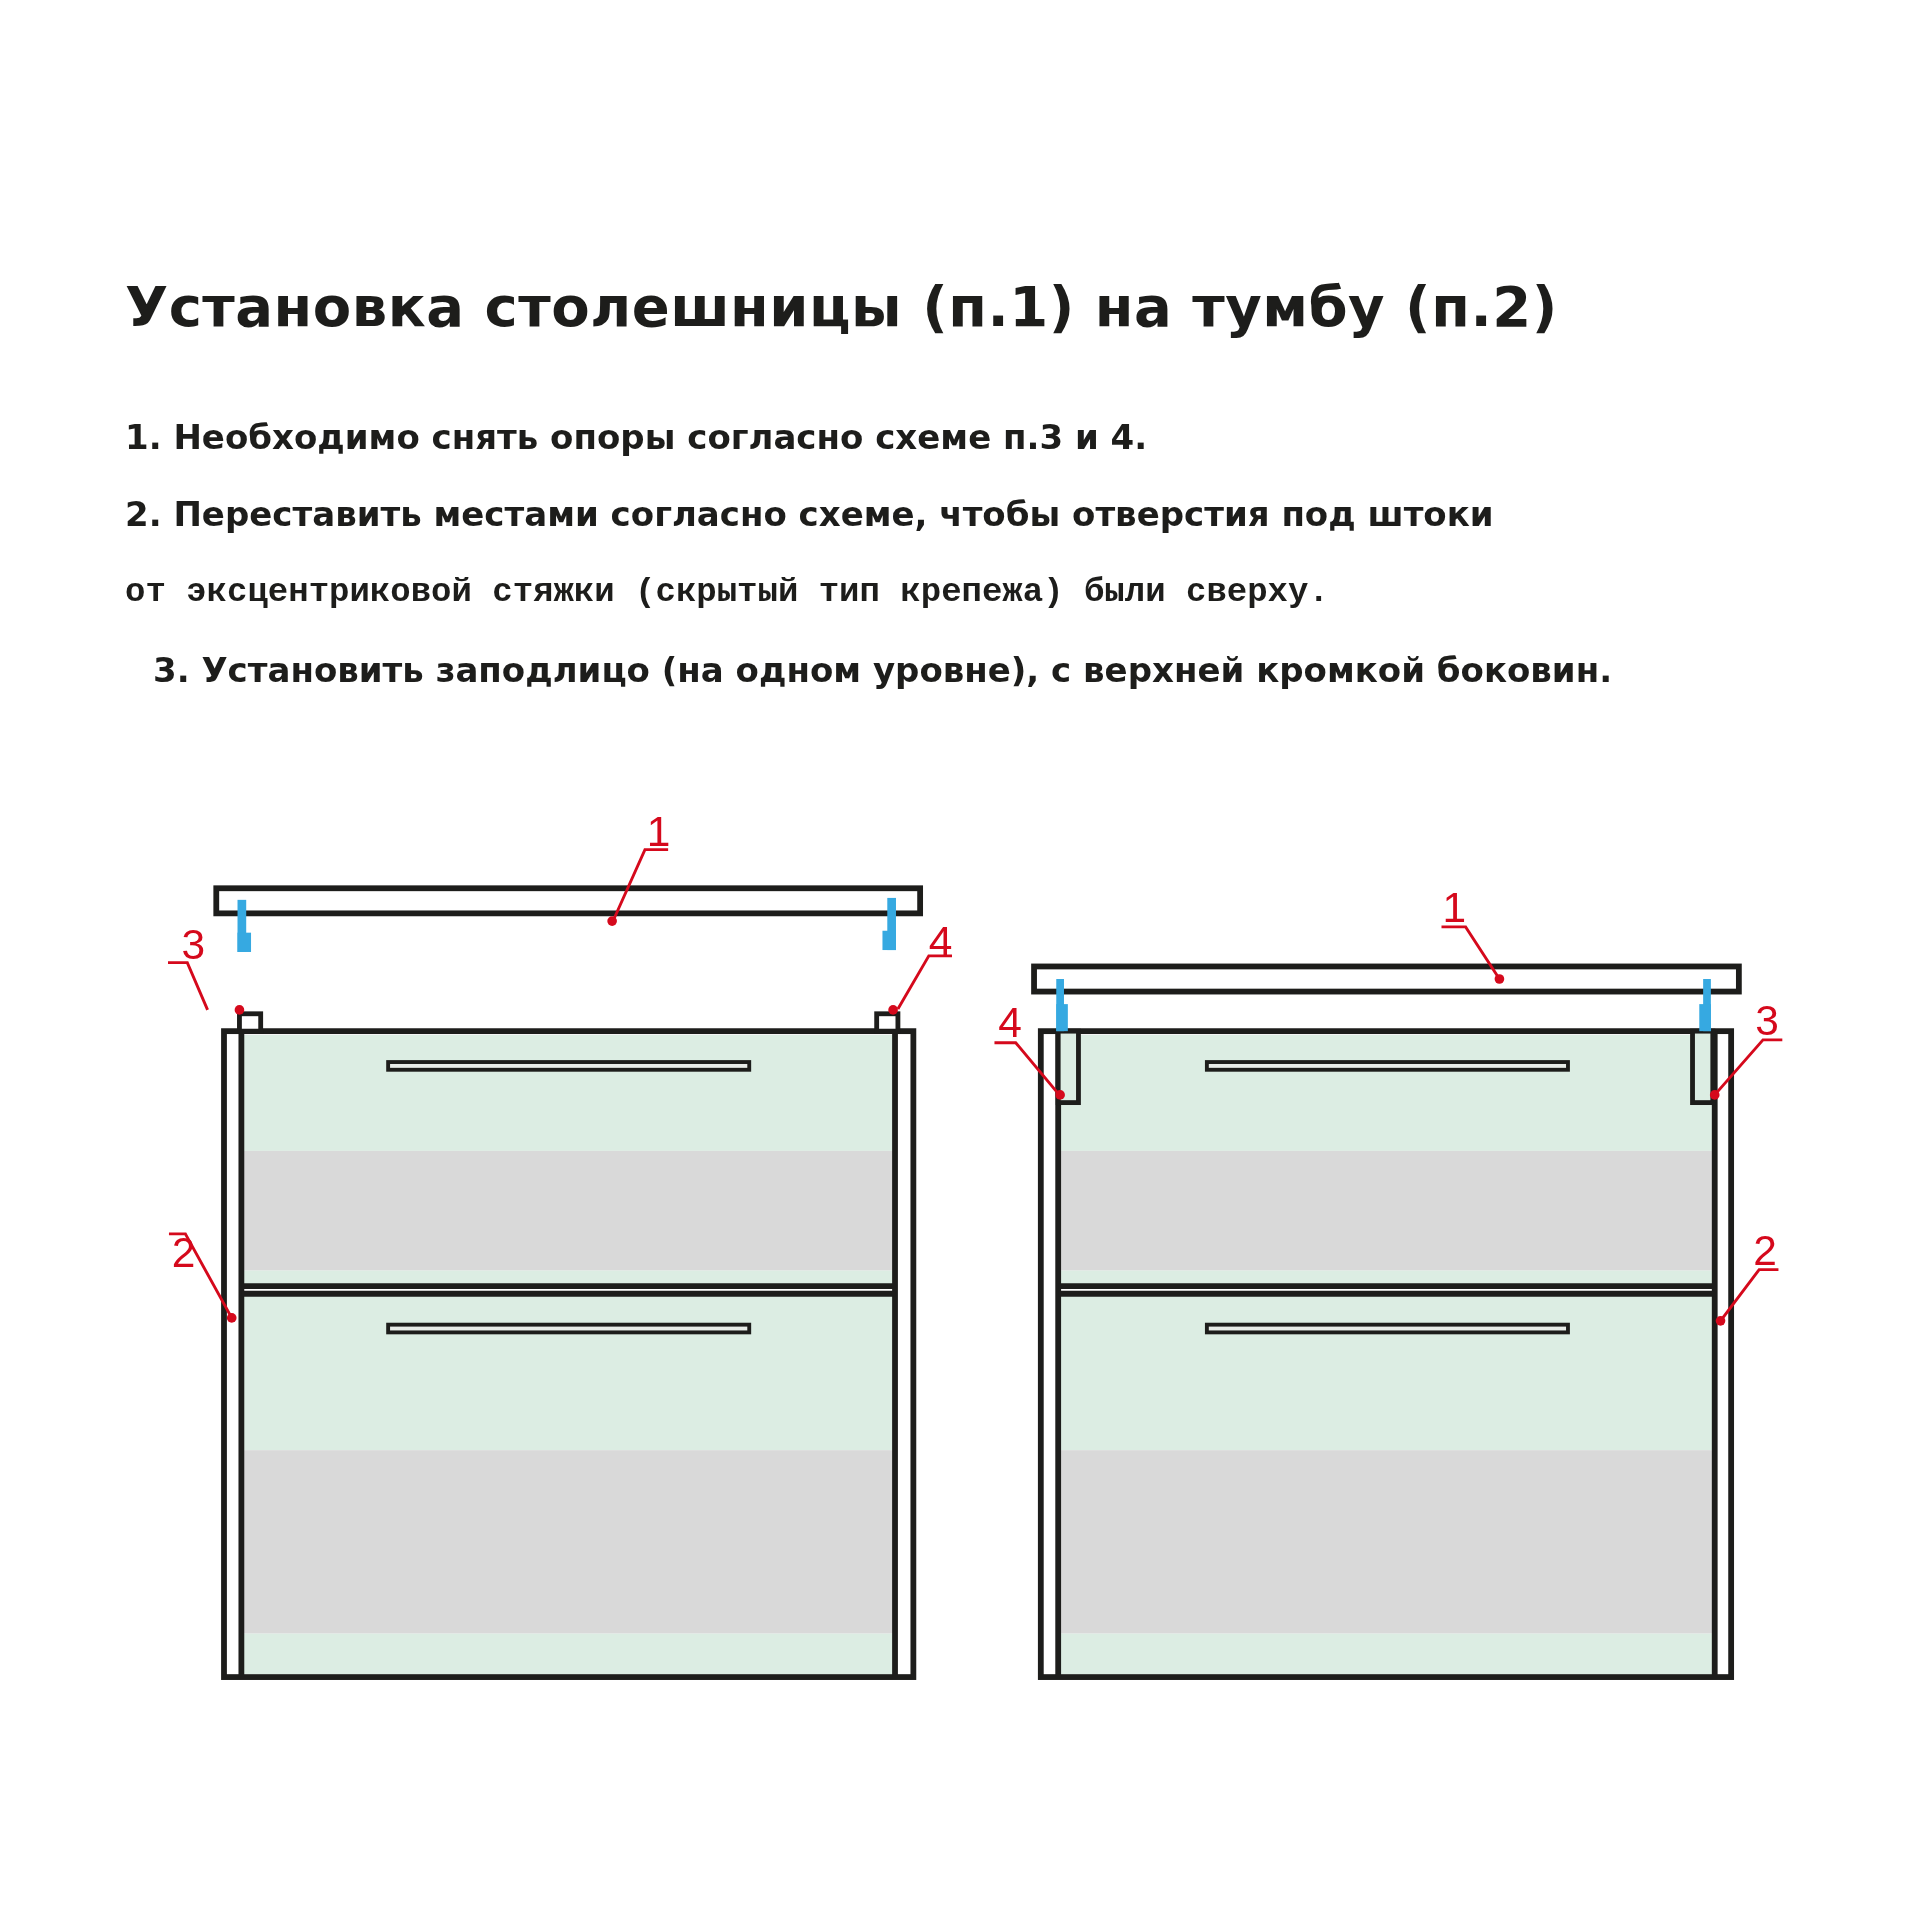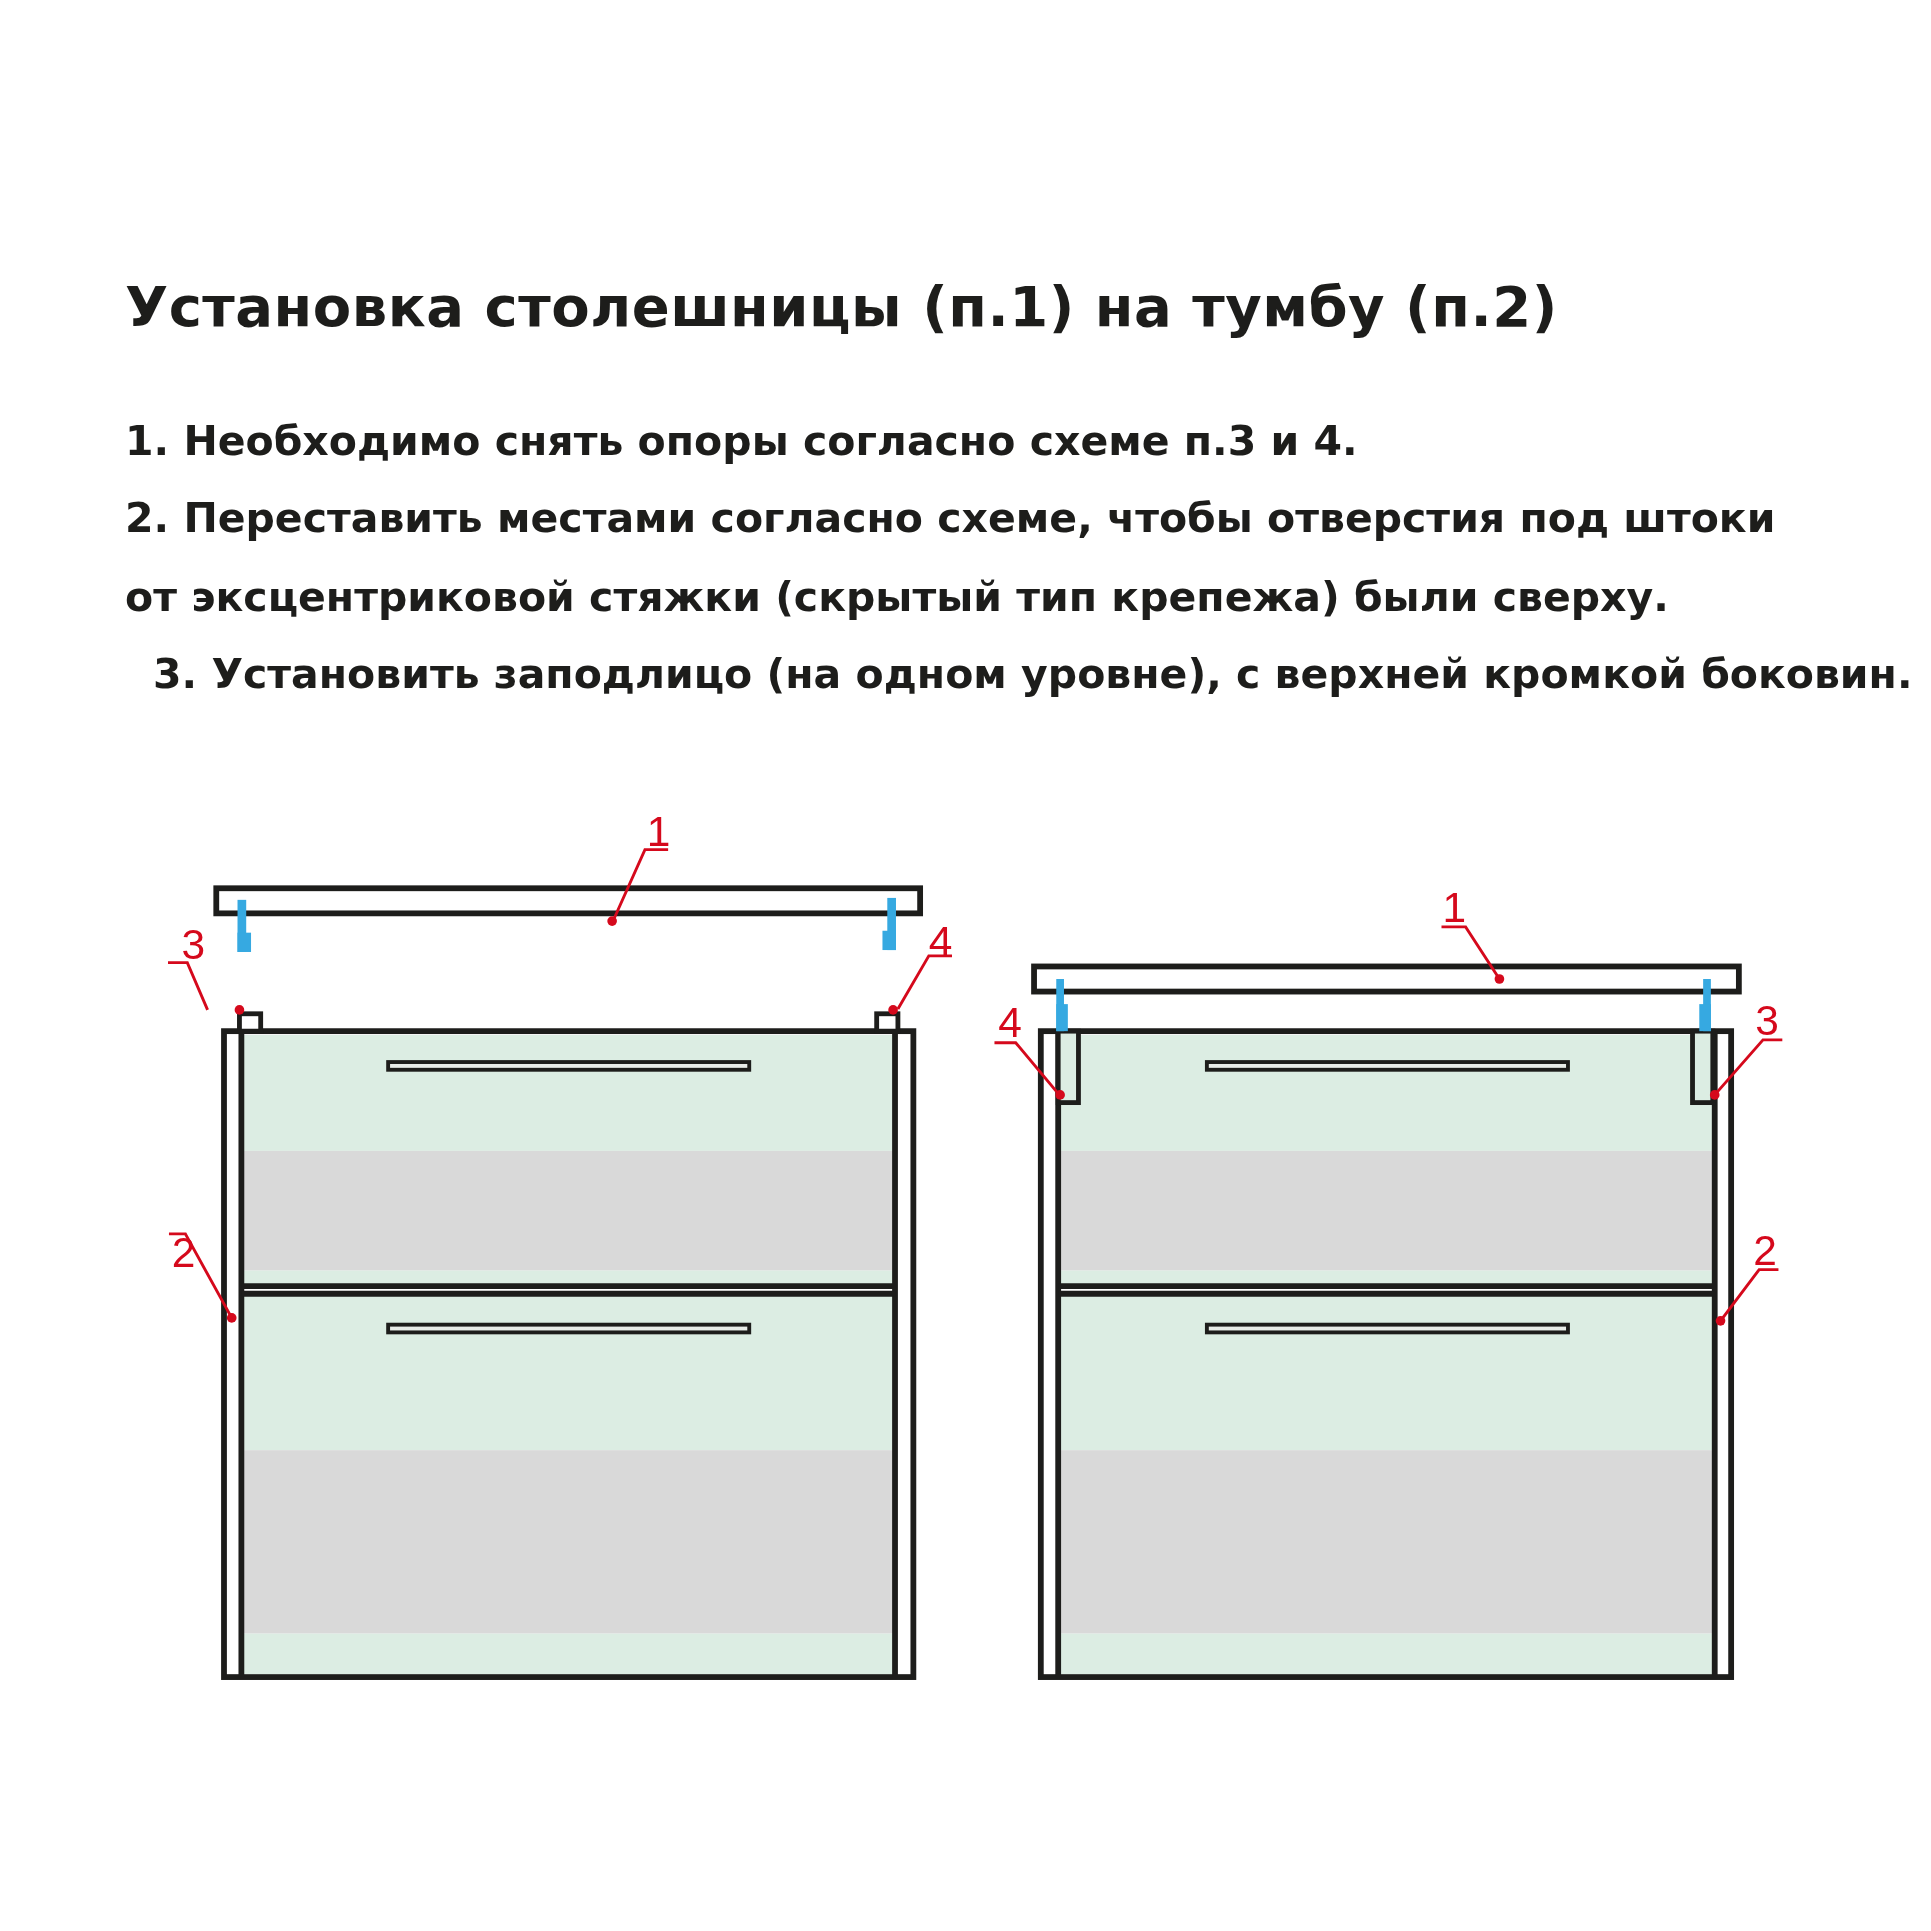--- a/index.html
+++ b/index.html
@@ -1,19 +1,19 @@
 <!DOCTYPE html>
 <html><head>
 <meta charset="utf-8">
 <style>
   html,body{margin:0;padding:0;background:#ffffff;}
   body{width:1931px;height:1931px;position:relative;overflow:hidden;font-family:"DejaVu Sans","Liberation Sans",sans-serif;color:#1d1d1b;}
   .title{position:absolute;left:125px;top:274px;font-size:56px;font-weight:bold;letter-spacing:0.5px;white-space:nowrap;}
-  .line{position:absolute;left:125px;font-size:41px;font-weight:bold;white-space:nowrap;letter-spacing:0px;}
-  #l1{top:417px;} #l2{top:494px;} #l3{top:573px;} #l4{top:650px;margin-left:28px;}
+  .line{position:absolute;left:125px;font-size:34px;font-weight:bold;white-space:nowrap;letter-spacing:0px;}
+  #l1{top:417px;} #l2{top:494px;} #l3{top:573px;font-family:Liberation Mono, monospace;} #l4{top:650px;margin-left:28px;}
   svg.diagram{position:absolute;left:0;top:0;}
   .lbl{font-family:"Liberation Sans","DejaVu Sans",sans-serif;font-size:44px;fill:#d5091c;}
 </style>
 </head>
 <body>
 
 <div class="title">Установка столешницы (п.1) на тумбу (п.2)</div>
 <div class="line" id="l1">1. Необходимо снять опоры согласно схеме п.3 и 4.</div>
 <div class="line" id="l2">2. Переставить местами согласно схеме, чтобы отверстия под штоки</div>
 <div class="line" id="l3">от эксцентриковой стяжки (скрытый тип крепежа) были сверху.</div>

